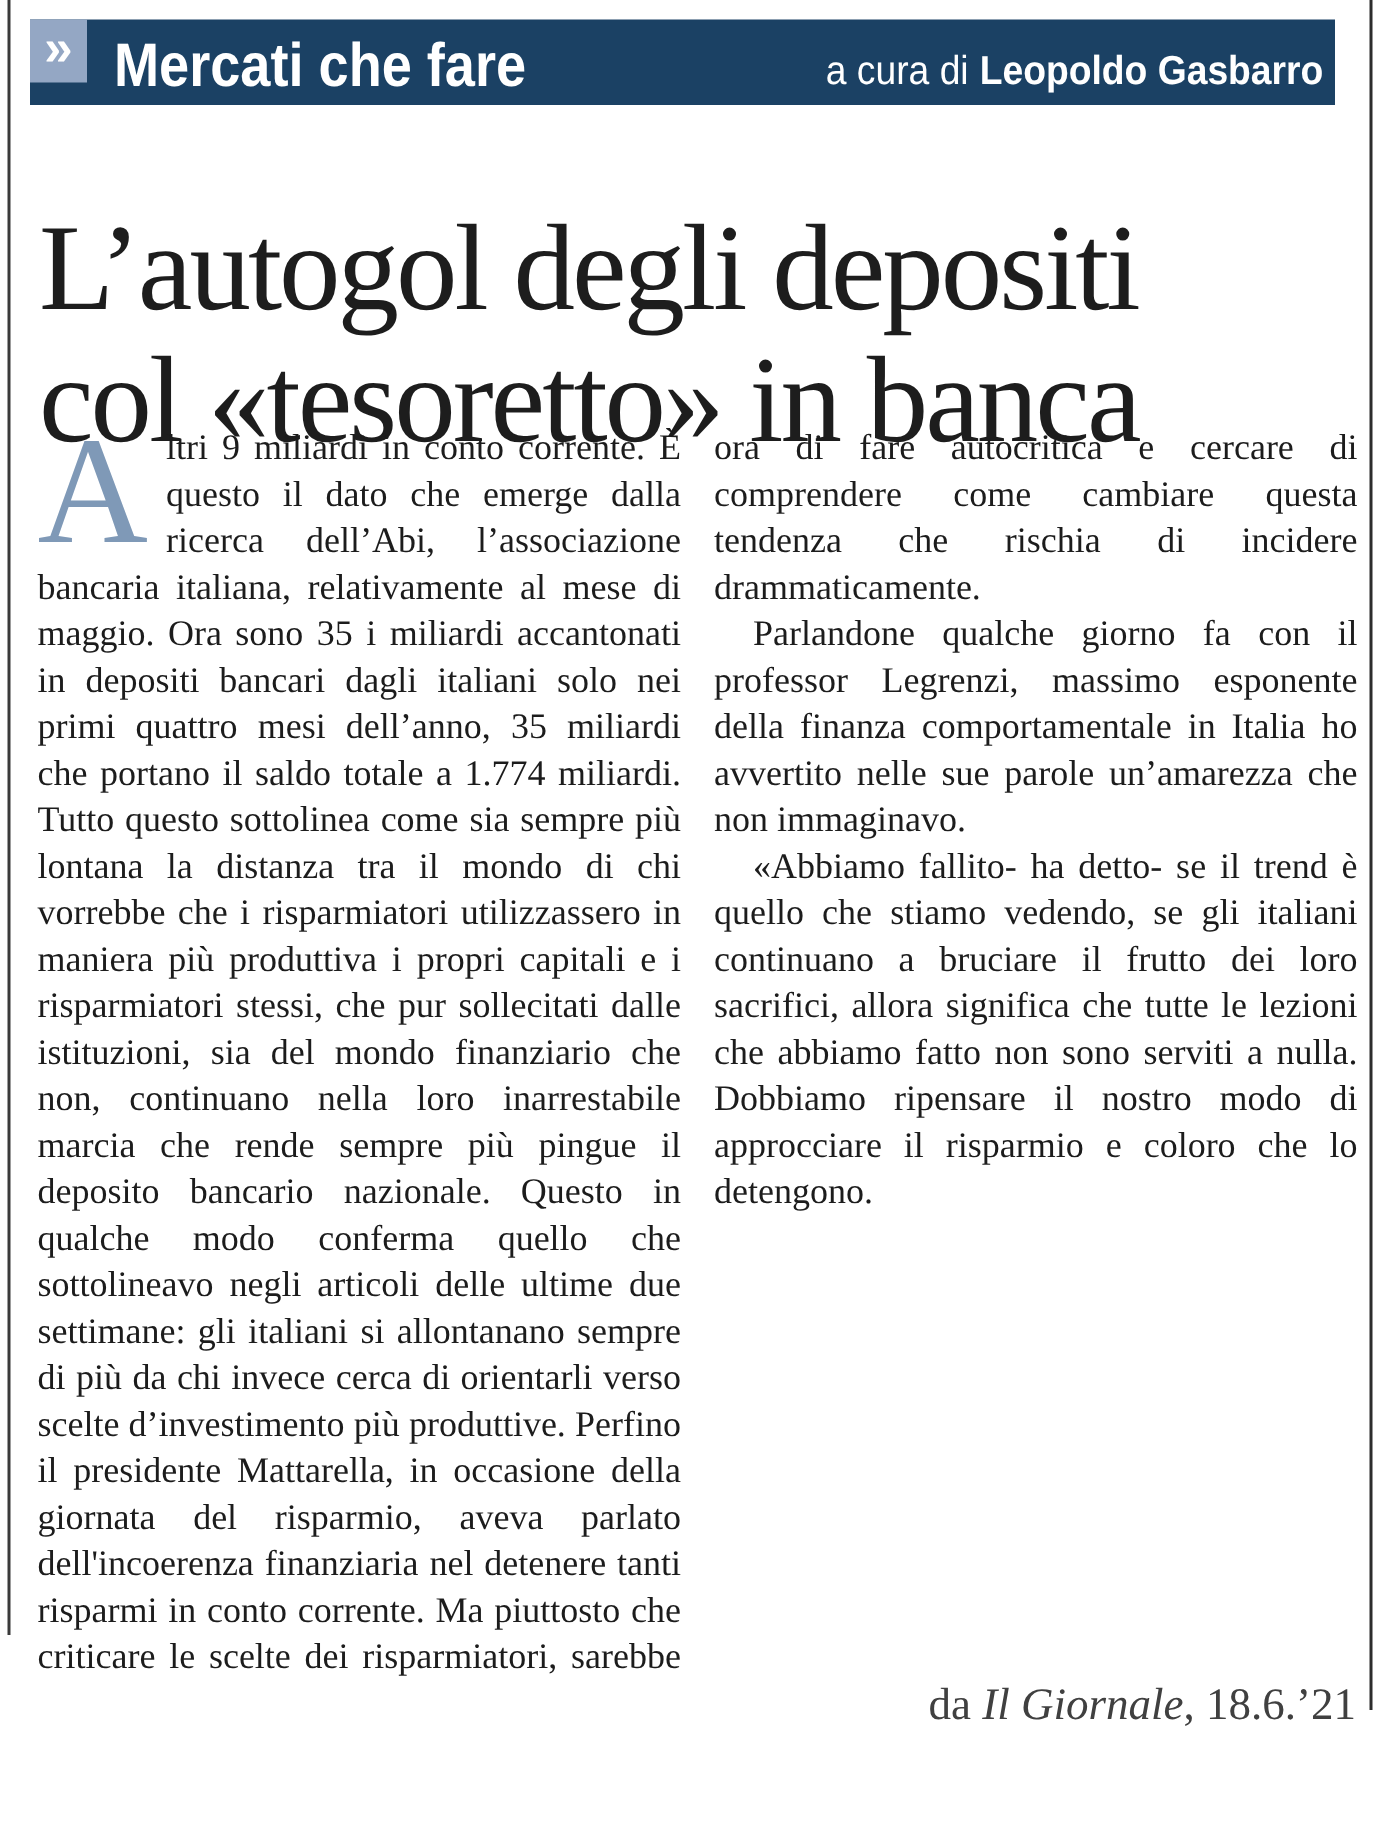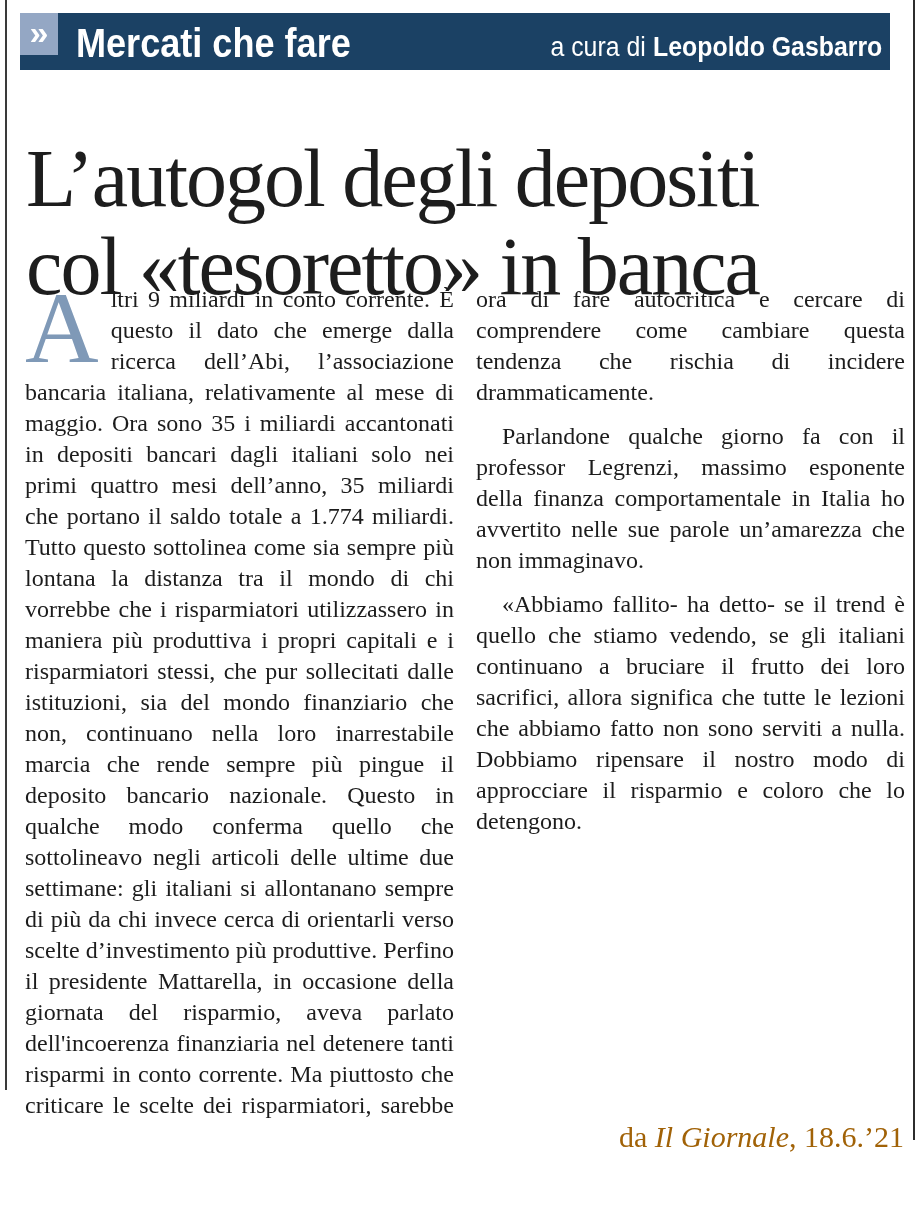--- a/index.html
+++ b/index.html
@@ -97,36 +97,36 @@
     column-gap: 22px;
     column-fill: auto;
     text-align: justify;
     font-size: 24px;
     line-height: 31px;
     color: #1c1c1c;
     hyphens: auto;
     -webkit-hyphens: auto;
   }
   .article-body p { margin: 0; }
-  .article-body p.indented { text-indent: 26px; margin-top: 13px; }
+  .article-body p.indented { text-indent: 26px; }
   .dropcap {
     float: left;
     font-size: 102px;
     line-height: 80px;
     height: 88px;
     margin: 4px 12px 0 0;
     font-family: "Liberation Serif", serif;
   }
 
   
   .source-line {
     position: absolute;
     right: 16px; top: 1120px;
     font-size: 30px;
-    color: #a16207;
+    color: #404040;
     white-space: nowrap;
   }
   .source-line em { font-style: italic; }
 </style>
 </head>
 <body>
 
 <div class="rule-left"></div>
 <div class="rule-right"></div>
 

